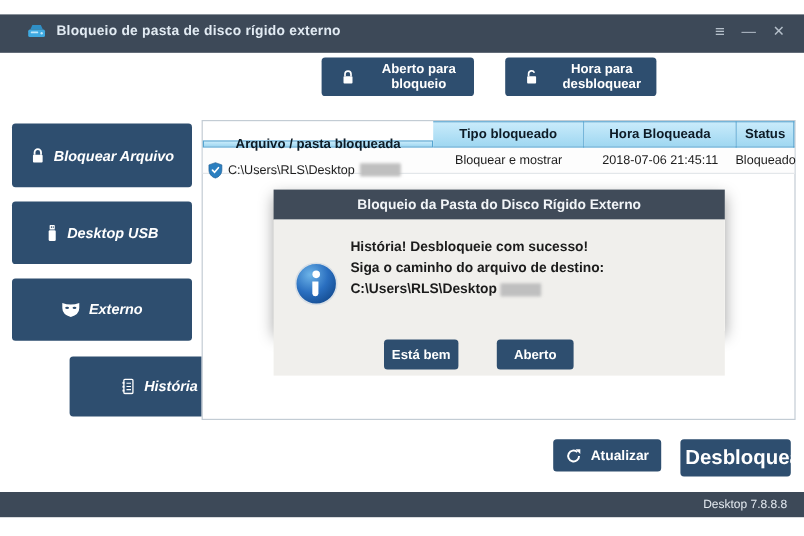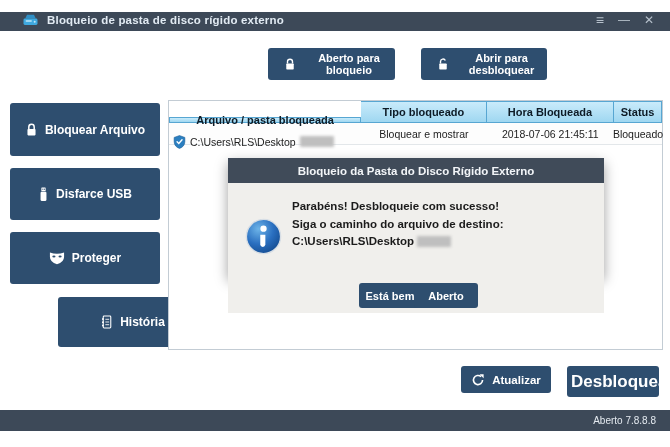--- a/index.html
+++ b/index.html
@@ -1,39 +1,39 @@
 <!DOCTYPE html>
 <html><head>
 <meta charset="utf-8">
 <style>
   * { margin:0; padding:0; box-sizing:border-box; }
   html,body { background:#fff; }
   body { font-family:"Liberation Sans", sans-serif; }
   .stage { position:relative; width:670px; height:447px; background:#ffffff; overflow:hidden; }
 
   
-  .titlebar { position:absolute; left:0; top:12; top:12px; width:670px; height:19px;
+  .titlebar { position:absolute; left:0; top:12; top:12px; width:670px; height:32px;
     background:#3d4958; display:flex; align-items:center; padding:0 10px 4px 22px; }
   .titlebar .title { color:#e2ebf3; font-size:11.5px; font-weight:bold; margin-left:8px; letter-spacing:.2px; }
   .win-controls { margin-left:auto; display:flex; align-items:center; gap:14px; padding-right:6px; }
   .win-controls span { color:#b6c0cb; font-size:12px; line-height:1; cursor:default; }
   .menu-glyph { font-size:14px !important; }
 
   
   .blue-btn { position:absolute; background:#2e4e6f; border:none; border-radius:3px;
     color:#ffffff; font-family:"Liberation Sans", sans-serif; font-weight:bold;
     display:flex; align-items:center; justify-content:center; gap:7px; cursor:pointer; }
   .blue-btn svg { flex:0 0 auto; }
 
   .top-btn { top:48px; height:32px; font-size:11px;padding-left:16px; }
   #btn-open-lock { left:268px; width:127px; }
   #btn-open-unlock { left:421px; width:126px; }
 
   
-  .side-btn { left:10px; width:150px; font-size:12px; }
+  .side-btn { left:10px; width:150px; font-size:12px;font-style:italic; }
   #side-1 { top:103px; height:53px; }
   #side-2 { top:168px; height:52px; }
   #side-3 { top:232px; height:52px; }
   #side-4 { top:297px; height:50px;margin-left:48px; }
 
   
   .table-frame { position:absolute; left:168px; top:100px; width:495px; height:250px;
     background:#fff; border:1px solid #c3ccd4; }
   .thead { display:flex; height:22px; }
   .th { background:linear-gradient(#c9ebfb,#9fd7f1); border:1px solid #57a6d2;
@@ -104,21 +104,21 @@
     <span>Aberto para bloqueio</span>
   </button>
 
   <button class="blue-btn top-btn" id="btn-open-unlock">
     <span style="display:inline-flex;">
       <svg width="12" height="13" viewBox="0 0 24 26">
         <path d="M7 11 V7 a5 5 0 0 1 9.6 -1.8" fill="none" stroke="#fff" stroke-width="2.8"></path>
         <rect x="4.5" y="11" width="15" height="12" rx="1.5" fill="#fff"></rect>
       </svg>
     </span>
-    <span>Abrir para desbloquear</span>
+    <span>Hora para desbloquear</span>
   </button>
 
   <button class="blue-btn side-btn" id="side-1">
     <span style="display:inline-flex;">
       <svg width="13" height="14" viewBox="0 0 24 26">
         <path d="M7 11 V7.5 a5 5 0 0 1 10 0 V11" fill="none" stroke="#fff" stroke-width="2.8"></path>
         <rect x="4.5" y="11" width="15" height="12" rx="1.5" fill="#fff"></rect>
       </svg>
     </span>
     <span>Bloquear Arquivo</span>
@@ -126,32 +126,32 @@
 
   <button class="blue-btn side-btn" id="side-2">
     <span style="display:inline-flex;">
       <svg width="11" height="15" viewBox="0 0 20 28">
         <rect x="6" y="1" width="8" height="7" rx="1" fill="#fff"></rect>
         <rect x="8" y="3" width="1.6" height="2.4" fill="#2e4e6f"></rect>
         <rect x="10.8" y="3" width="1.6" height="2.4" fill="#2e4e6f"></rect>
         <rect x="4.5" y="9" width="11" height="17" rx="2" fill="#fff"></rect>
       </svg>
     </span>
-    <span>Disfarce USB</span>
+    <span>Desktop USB</span>
   </button>
 
   <button class="blue-btn side-btn" id="side-3">
     <span style="display:inline-flex;">
       <svg width="16" height="14" viewBox="0 0 26 22">
         <path d="M1.5 2 Q13 6.5 24.5 2 L24.5 9 Q24.5 18 13 21 Q1.5 18 1.5 9 Z" fill="#fff"></path>
         <ellipse cx="8" cy="8.6" rx="2.6" ry="1.6" fill="#2e4e6f"></ellipse>
         <ellipse cx="18" cy="8.6" rx="2.6" ry="1.6" fill="#2e4e6f"></ellipse>
       </svg>
     </span>
-    <span>Proteger</span>
+    <span>Externo</span>
   </button>
 
   <button class="blue-btn side-btn" id="side-4">
     <span style="display:inline-flex;">
       <svg width="12" height="14" viewBox="0 0 22 26">
         <rect x="4" y="2" width="14" height="22" rx="1.5" fill="none" stroke="#fff" stroke-width="2"></rect>
         <rect x="1.8" y="6" width="3" height="3" fill="#fff"></rect>
         <rect x="1.8" y="12" width="3" height="3" fill="#fff"></rect>
         <rect x="1.8" y="18" width="3" height="3" fill="#fff"></rect>
         <line x1="8" y1="8" x2="15" y2="8" stroke="#fff" stroke-width="1.6"></line>
@@ -197,28 +197,28 @@
               <stop offset="55%" stop-color="#2a6fc0"></stop>
               <stop offset="100%" stop-color="#134a8e"></stop>
             </radialGradient>
           </defs>
           <circle cx="20" cy="20" r="18.5" fill="url(#ig)" stroke="#d7dee5" stroke-width="1.5"></circle>
           <circle cx="20" cy="11.5" r="3.4" fill="#fff"></circle>
           <path d="M16.5 18 h5.5 v11 a2.8 2.8 0 0 1 -5.5 0 Z" fill="#fff"></path>
         </svg>
       </span>
       <div class="dialog-text">
-        <div>Parabéns! Desbloqueie com sucesso!</div>
+        <div>História! Desbloqueie com sucesso!</div>
         <div>Siga o caminho do arquivo de destino:</div>
         <div class="line3">
           <span>C:\Users\RLS\Desktop</span>
           <span class="redacted"></span>
         </div>
       </div>
-      <button class="blue-btn dlg-btn" id="dlg-ok" style="top:100px;margin-left:39px;">Está bem</button>
+      <button class="blue-btn dlg-btn" id="dlg-ok" style="top:100px;">Está bem</button>
       <button class="blue-btn dlg-btn" id="dlg-open" style="top:100px;">Aberto</button>
     </div>
   </div>
 
   <button class="blue-btn" id="btn-refresh">
     <span style="display:inline-flex;">
       <svg width="14" height="14" viewBox="0 0 24 24">
         <path d="M19.8 12 a7.8 7.8 0 1 1 -2.5 -5.7" fill="none" stroke="#fff" stroke-width="2.8"></path>
         <polygon points="14.8,2.2 21.6,2.2 21.6,9" fill="#fff"></polygon>
       </svg>
@@ -230,16 +230,16 @@
     <span style="display:inline-flex;">
       <svg width="12" height="13" viewBox="0 0 24 26">
         <path d="M7 11 V7 a5 5 0 0 1 9.6 -1.8" fill="none" stroke="#fff" stroke-width="2.8"></path>
         <rect x="4.5" y="11" width="15" height="12" rx="1.5" fill="#fff"></rect>
       </svg>
     </span>
     <span>Desbloquear</span>
   </button>
 
   <div class="statusbar">
-    <span>Aberto 7.8.8.8</span>
+    <span>Desktop 7.8.8.8</span>
   </div>
 
 </div>
 
 </body></html>

